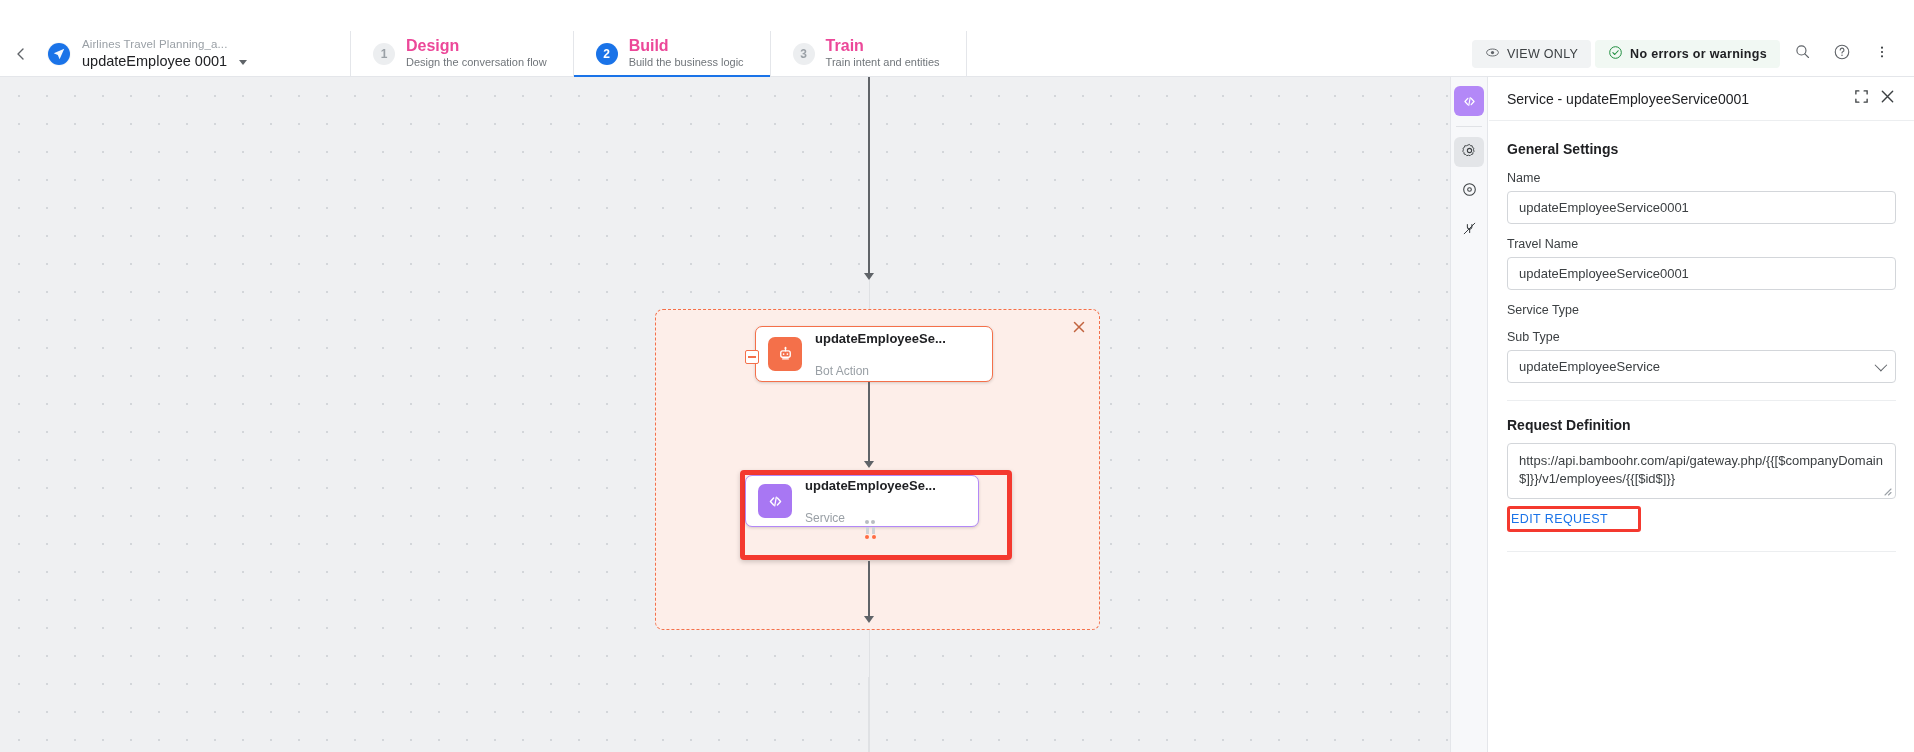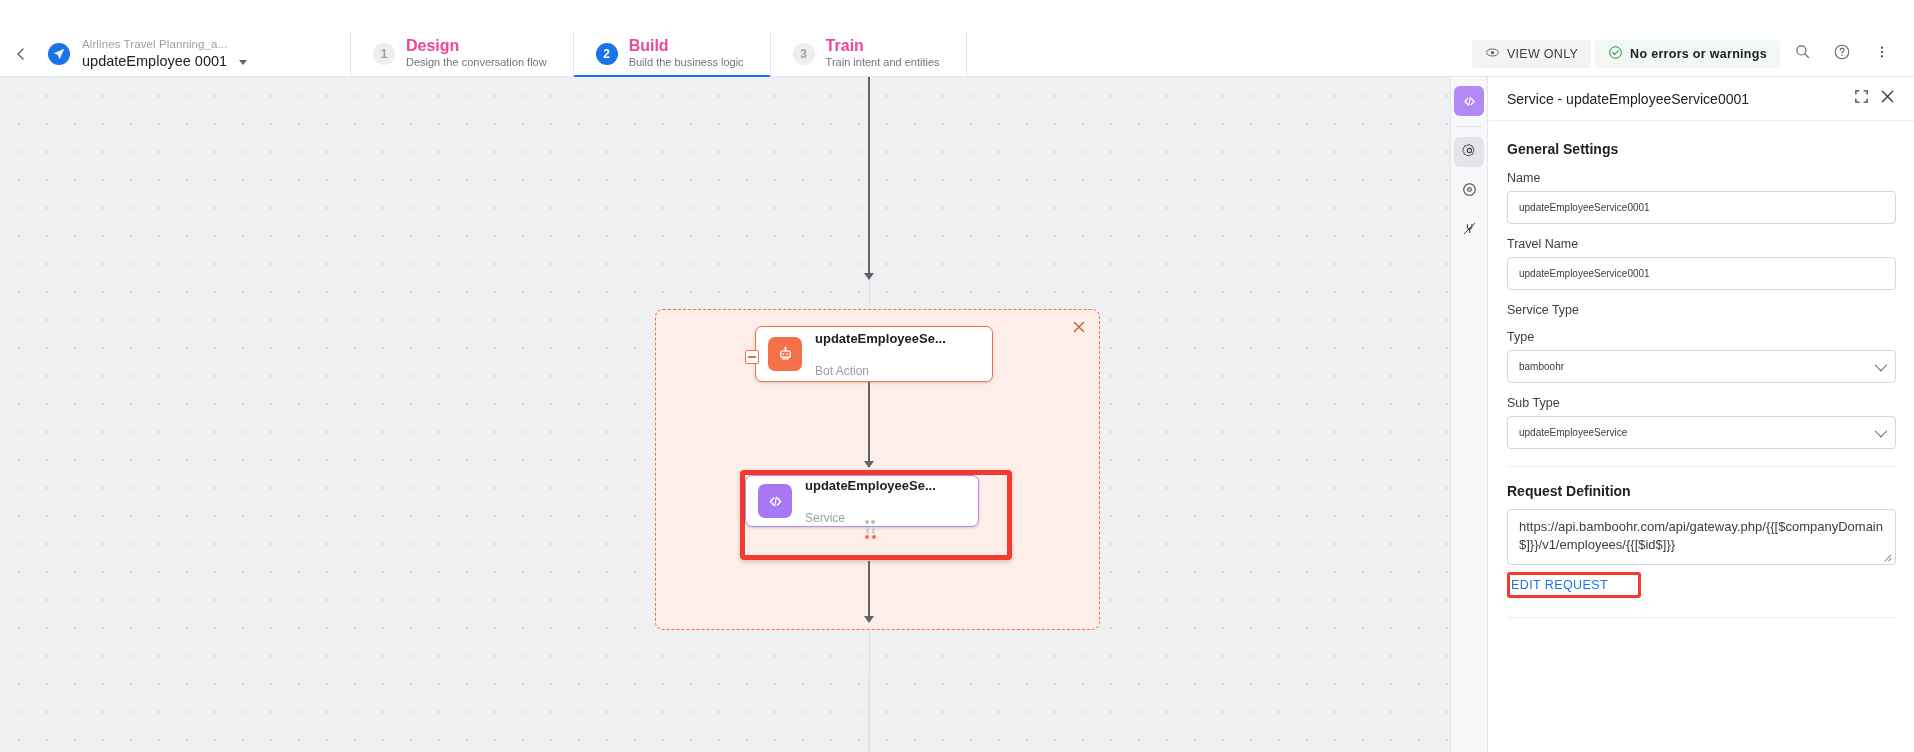--- a/index.html
+++ b/index.html
@@ -232,21 +232,21 @@
   }
   .ph-btn { width: 26px; height: 26px; display:flex; align-items:center; justify-content:center; cursor:pointer; color:#3c4043;}
   .panel-body { padding: 16px 18px 0; height: 662px; overflow: hidden; }
   .sec-title { font-size: 14px; font-weight: bold; color: #202124; margin: 4px 0 14px; }
   .field { margin-bottom: 13px; }
   .field-label { font-size: 12.5px; color: #3c4043; margin-bottom: 6px; }
   .input, .select {
     width: 100%; height: 33px;
     border: 1px solid #d3d6da; border-radius: 4px;
     background: #fff; font-family: inherit;
-    font-size: 10px; color: #3c4043;
+    font-size: 13px; color: #3c4043;
     padding: 0 11px;
     display: flex; align-items: center;
   }
   .select { justify-content: space-between; cursor: pointer; }
   .chev {
     width: 9px; height: 9px; border-right: 1.6px solid #5f6368;
     border-bottom: 1.6px solid #5f6368; transform: rotate(45deg) translateY(-2px);
     flex: 0 0 auto;
   }
   .divider { height: 1px; background: #eceef0; margin: 17px 0 16px; }
@@ -523,27 +523,20 @@
 
       <div class="field">
         <div class="field-label">Travel Name</div>
         <div class="input">updateEmployeeService0001</div>
       </div>
 
       <div class="field">
         <div class="field-label">Service Type</div>
       </div>
 
-      <div class="field">
-        <div class="field-label">Type</div>
-        <div class="select">
-          <span>bamboohr</span>
-          <span class="chev"></span>
-        </div>
-      </div>
 
       <div class="field">
         <div class="field-label">Sub Type</div>
         <div class="select">
           <span>updateEmployeeService</span>
           <span class="chev"></span>
         </div>
       </div>
 
       <div class="divider"></div>

